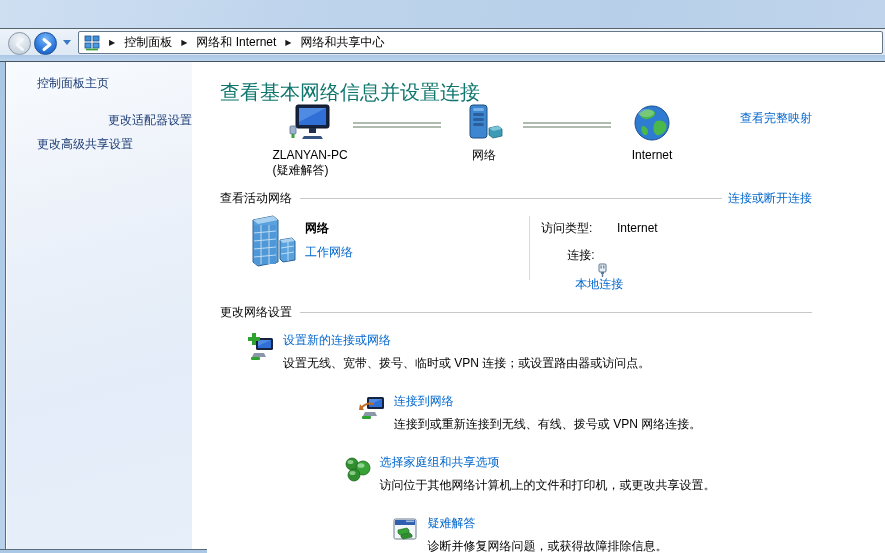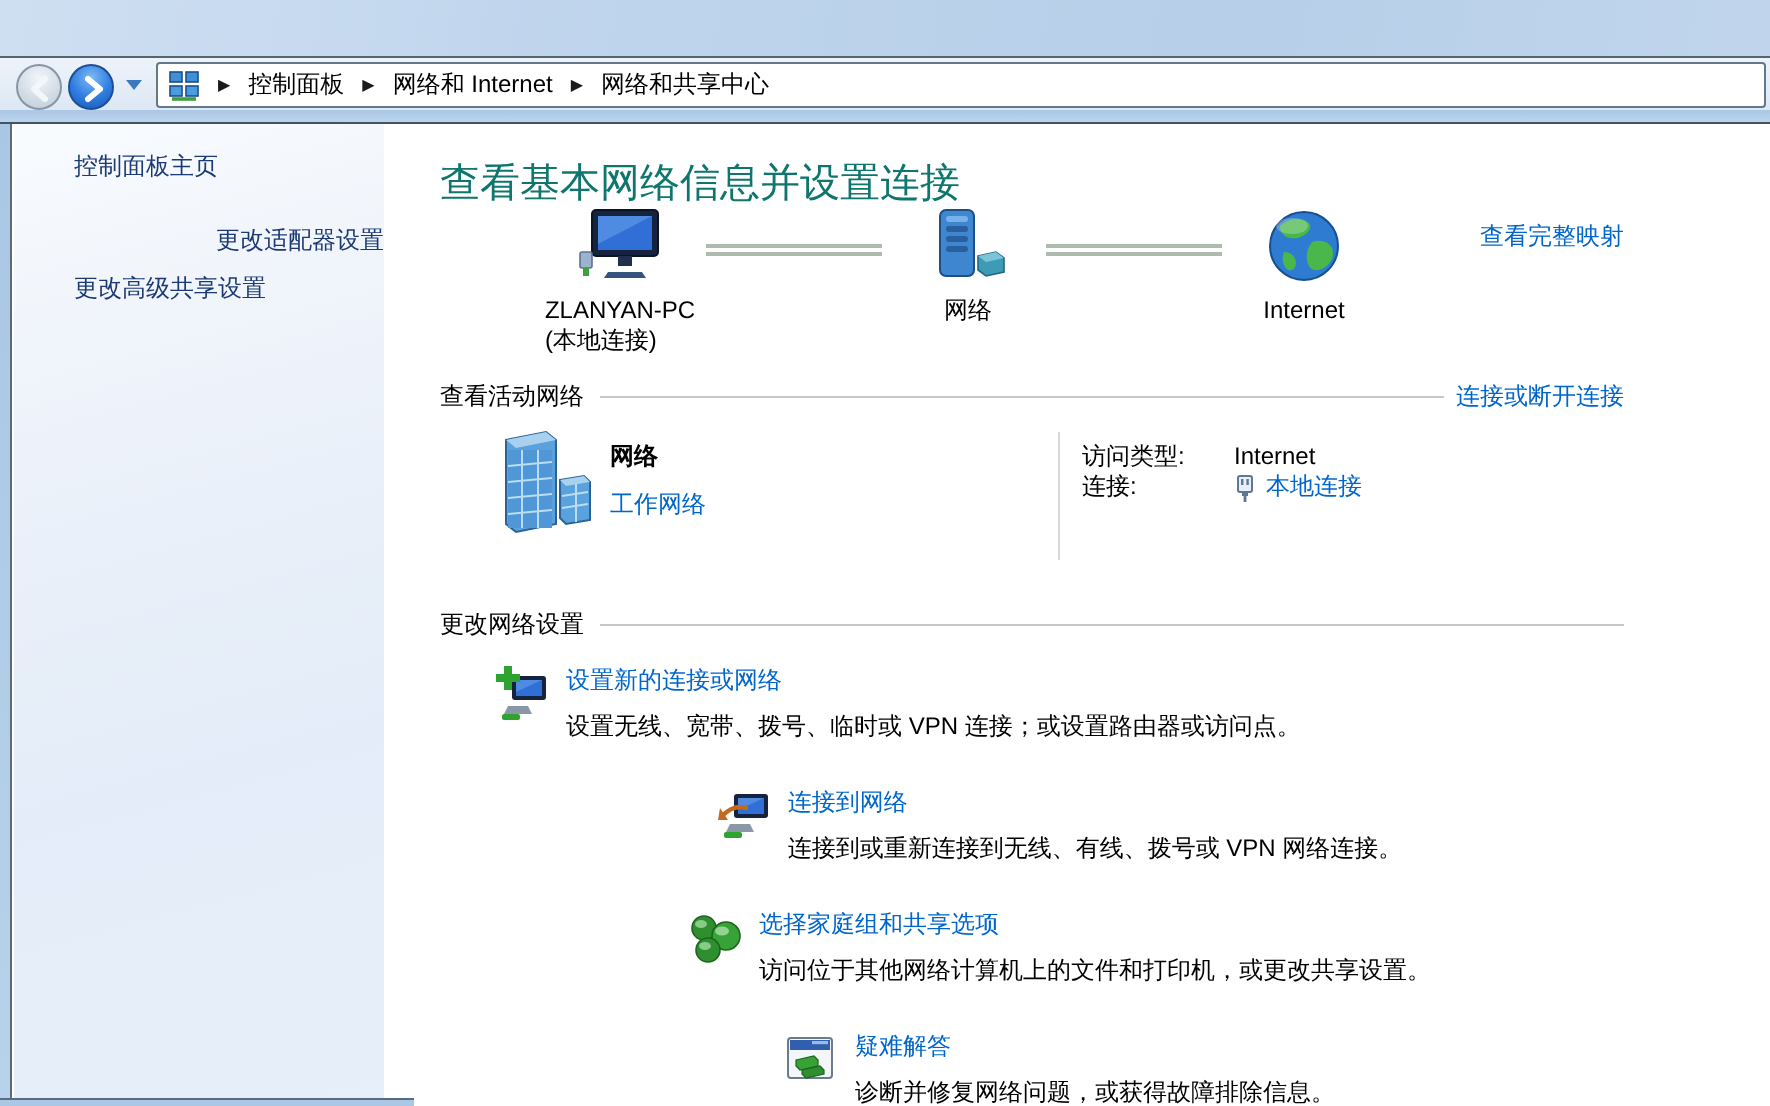--- a/index.html
+++ b/index.html
@@ -64,21 +64,21 @@
 
   
   .active-panel { display:flex; margin-top:7px; padding-left:28px; height:68px; }
   .an-left { display:flex; width:281px; }
   .an-names { margin-left:9px; padding-top:7px; }
   .an-name { font-weight:bold; line-height:15px; }
   .an-type { display:block; margin-top:8px; }
   .an-divider { width:1px; background:#d9d9d9; margin:2px 0; }
   .an-right { padding-left:11px; padding-top:7px; }
   .an-row { display:flex; align-items:center; line-height:15px; }
-  .an-row + .an-row { margin-top:0; }
+  .an-row + .an-row { margin-top:12px;flex-direction:column; }
   .an-label { width:64px; display:inline-block; }
   .plug { margin:0 5px 0 12px; display:inline-flex; }
   .an-row .val { margin-left:12px; }
 
   
   .setting-item { display:flex; padding-left:28px; margin-top:12px; }
   .setting-item + .setting-item { margin-top:24px;justify-content:center; }
   .si-icon { width:26px; height:30px; margin-right:9px; flex:none; }
   .si-title { line-height:14px; display:inline-block; }
   .si-desc { margin-top:9px; line-height:14px; color:#000; }
@@ -144,21 +144,21 @@
             <rect x="7" y="1" width="33" height="23" rx="2" fill="#16233f" stroke="#0b1426" stroke-width="1"></rect>
             <rect x="10" y="4" width="27" height="17" fill="#2f6fd6"></rect>
             <path d="M10 4 L37 4 L10 18 Z" fill="#5c96e8" opacity="0.7"></path>
             <rect x="20" y="24" width="7" height="5" fill="#202f4e"></rect>
             <path d="M15 32 L32 32 L34 35 L13 35 Z" fill="#36537e"></path>
             <rect x="1" y="22" width="6" height="8" rx="1" fill="#9db2cc" stroke="#5c7390" stroke-width="0.8"></rect>
             <rect x="2.5" y="30" width="3" height="4" fill="#3da23d"></rect>
           </svg>
           <div class="nlabel">
             <div>ZLANYAN-PC</div>
-            <div>(本地连接)</div>
+            <div>(疑难解答)</div>
           </div>
         </div>
 
         <div class="connector cn-1"></div>
 
         <div class="map-node mn-2">
           <svg width="40" height="38" viewBox="0 0 40 38">
             <rect x="6" y="1" width="17" height="33" rx="3" fill="#3e86cf" stroke="#1d4f86" stroke-width="1"></rect>
             <rect x="9" y="4" width="11" height="3" rx="1.5" fill="#77b3ea"></rect>
             <rect x="9" y="9" width="11" height="3" rx="1.5" fill="#2a5f9e"></rect>

